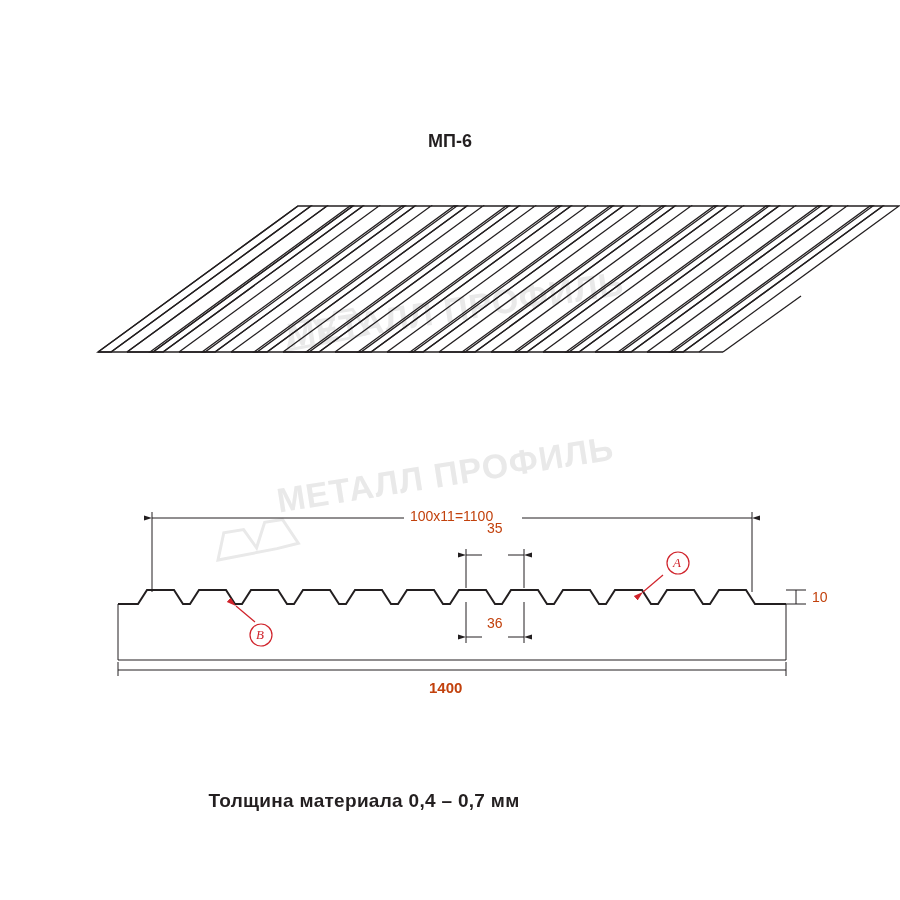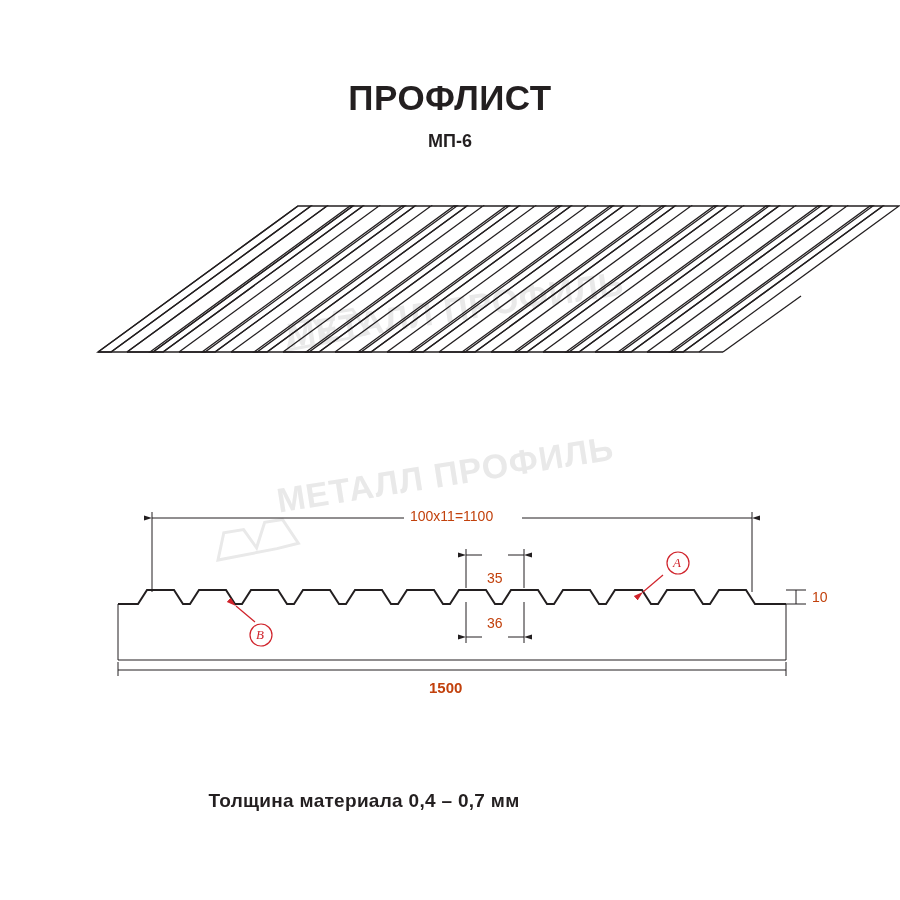--- a/index.html
+++ b/index.html
@@ -93,21 +93,20 @@
     color: #d0232b;
     font-family: "Liberation Serif", serif;
     font-style: italic;
   }
 </style>
 </head>
 <body>
 
 <div id="page">
 
-  <div class="title">ПРОФЛИСТ</div>
   <div class="subtitle">МП-6</div>
 
   <div class="wm wm1">МЕТАЛЛ ПРОФИЛЬ</div>
   <div class="wm wm2">МЕТАЛЛ ПРОФИЛЬ</div>
 
   <svg class="svg-layer" viewBox="0 0 900 900" xmlns="http://www.w3.org/2000/svg">
     <defs>
       <marker id="arrow-start" markerWidth="9" markerHeight="9" refX="8" refY="3" orient="auto" markerUnits="strokeWidth">
         <path d="M8,3 L0,0.6 L0,5.4 z" fill="#231f20"></path>
       </marker>
@@ -260,22 +259,22 @@
       <path d="M643,592 L663,575" marker-start="url(#arrow-red)"></path>
       <circle cx="678" cy="563" r="11" stroke="#d0232b" stroke-width="1.2" fill="none"></circle>
     </g>
     <g stroke="#d0232b" stroke-width="1.2" fill="none">
       <path d="M236,606 L255,622" marker-start="url(#arrow-red)"></path>
       <circle cx="261" cy="635" r="11" stroke="#d0232b" stroke-width="1.2" fill="none"></circle>
     </g>
   </svg>
 
   <div class="dimlabel" style="top:508px; left:410px;">100x11=1100</div>
-  <div class="dimlabel" style="top:570px; left:487px;">35</div>
+  <div class="dimlabel" style="top:520px; left:487px;">35</div>
   <div class="dimlabel" style="top:615px; left:487px;">36</div>
   <div class="dimlabel" style="top:589px; left:812px;text-align:center;">10</div>
-  <div class="dimlabel" style="top:679px; left:429px; font-weight:bold; font-size:15px;">1500</div>
+  <div class="dimlabel" style="top:679px; left:429px; font-weight:bold; font-size:15px;">1400</div>
 
   <div class="callout-letter" style="top:555px; left:673px;">A</div>
   <div class="callout-letter" style="top:627px; left:256px;">B</div>
 
   <div class="footnote">Толщина материала 0,4 – 0,7 мм</div>
 </div>
 
 </body></html>

